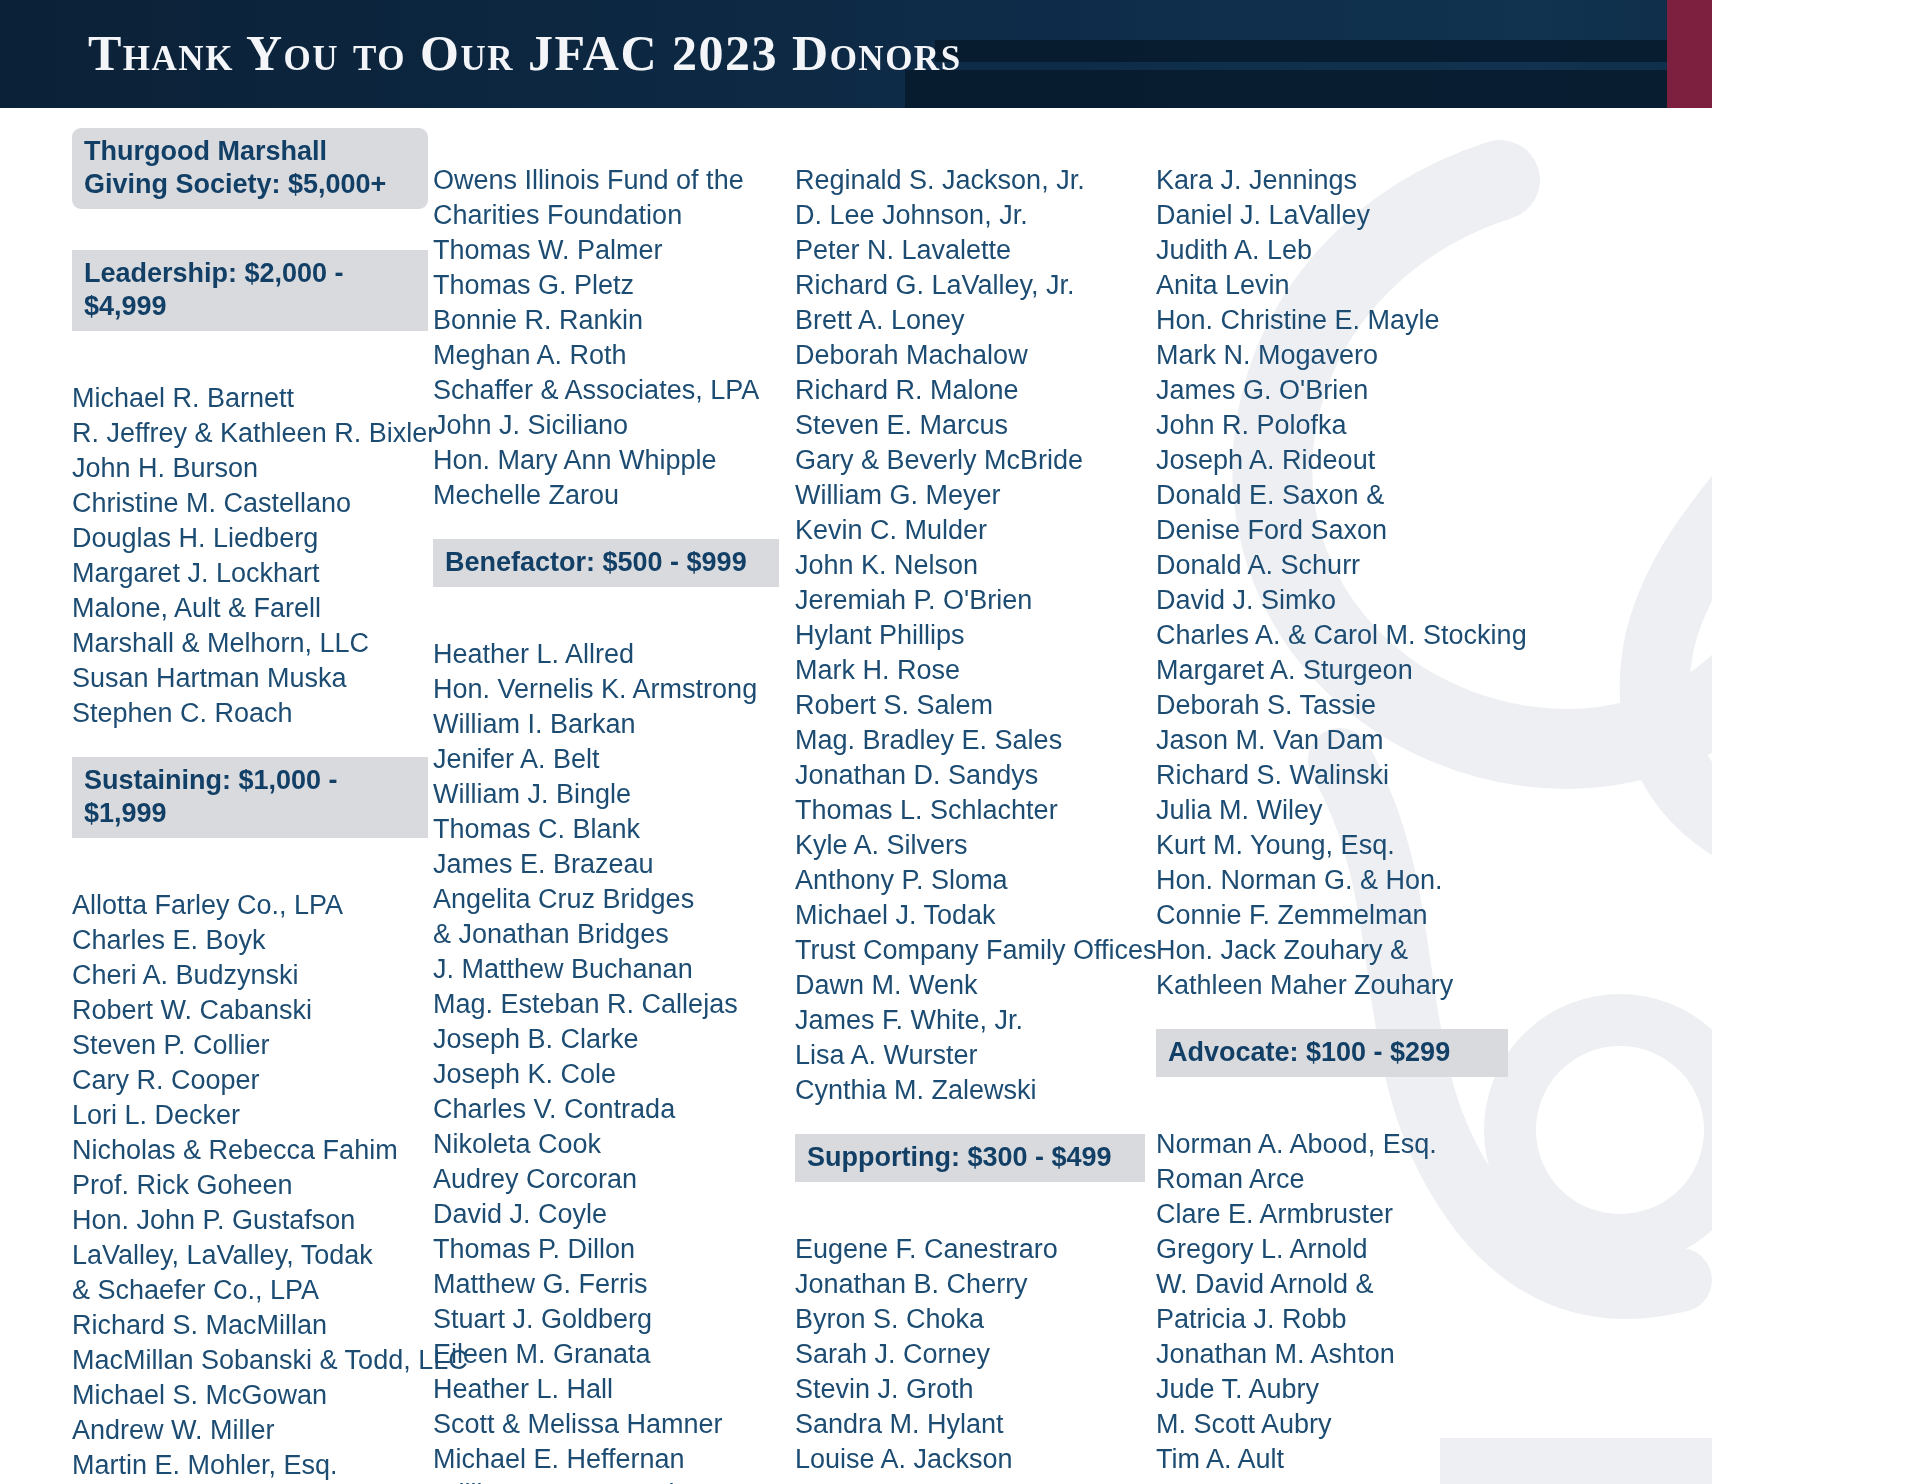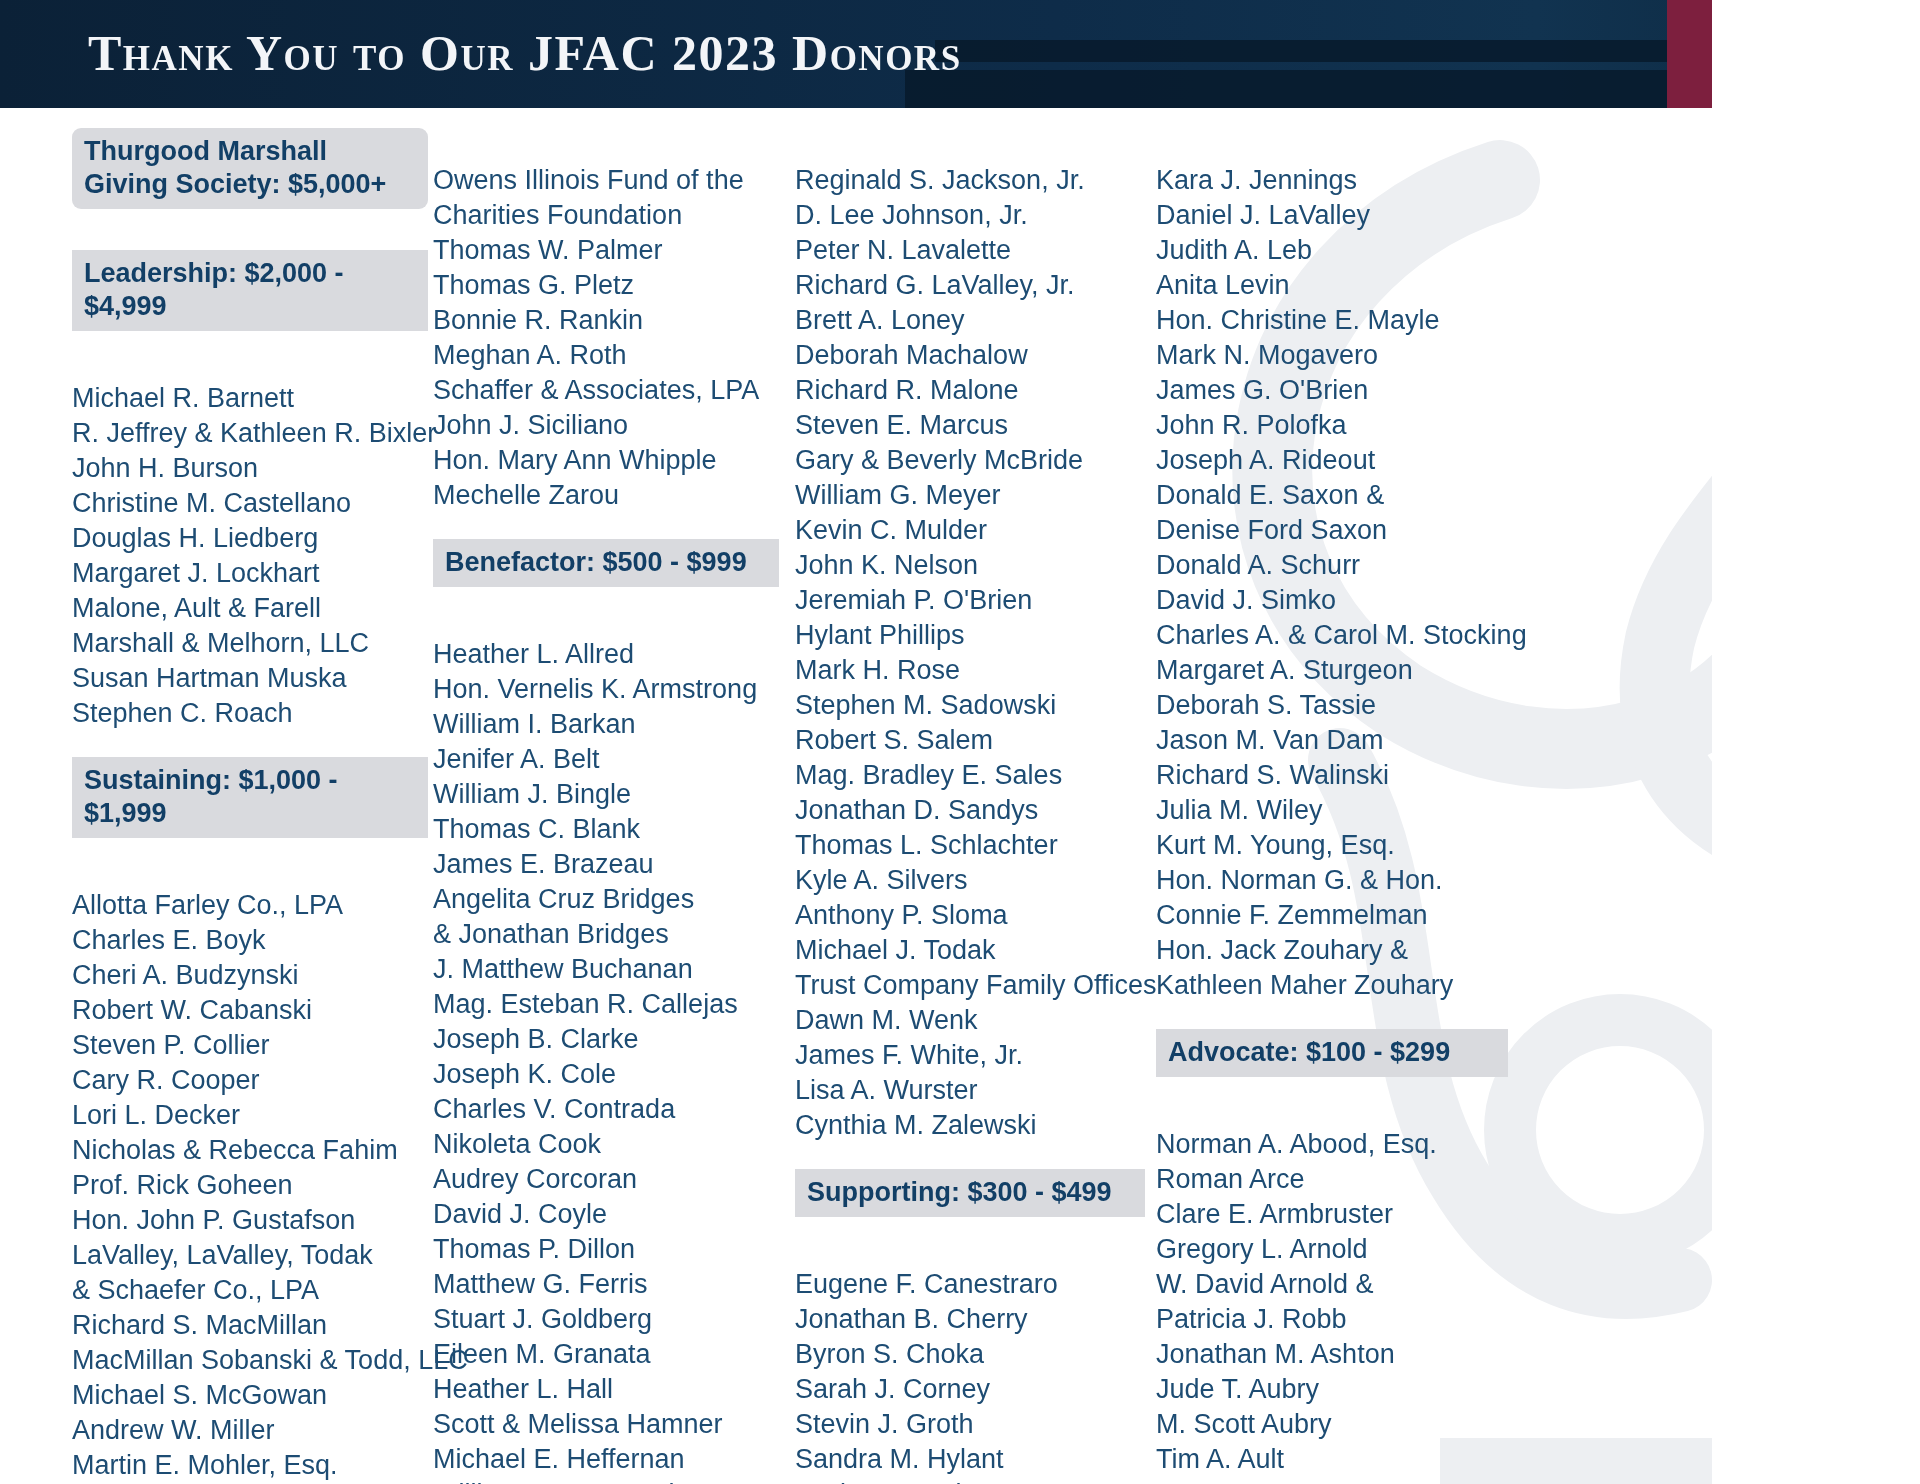--- a/index.html
+++ b/index.html
@@ -238,21 +238,20 @@
         <div class="name">Deborah Machalow</div>
         <div class="name">Richard R. Malone</div>
         <div class="name">Steven E. Marcus</div>
         <div class="name">Gary &amp; Beverly McBride</div>
         <div class="name">William G. Meyer</div>
         <div class="name">Kevin C. Mulder</div>
         <div class="name">John K. Nelson</div>
         <div class="name">Jeremiah P. O'Brien</div>
         <div class="name">Hylant Phillips</div>
         <div class="name">Mark H. Rose</div>
-        <div class="name">Stephen M. Sadowski</div>
         <div class="name">Robert S. Salem</div>
         <div class="name">Mag. Bradley E. Sales</div>
         <div class="name">Jonathan D. Sandys</div>
         <div class="name">Thomas L. Schlachter</div>
         <div class="name">Kyle A. Silvers</div>
         <div class="name">Anthony P. Sloma</div>
         <div class="name">Michael J. Todak</div>
         <div class="name">Trust Company Family Offices</div>
         <div class="name">Dawn M. Wenk</div>
         <div class="name">James F. White, Jr.</div>

